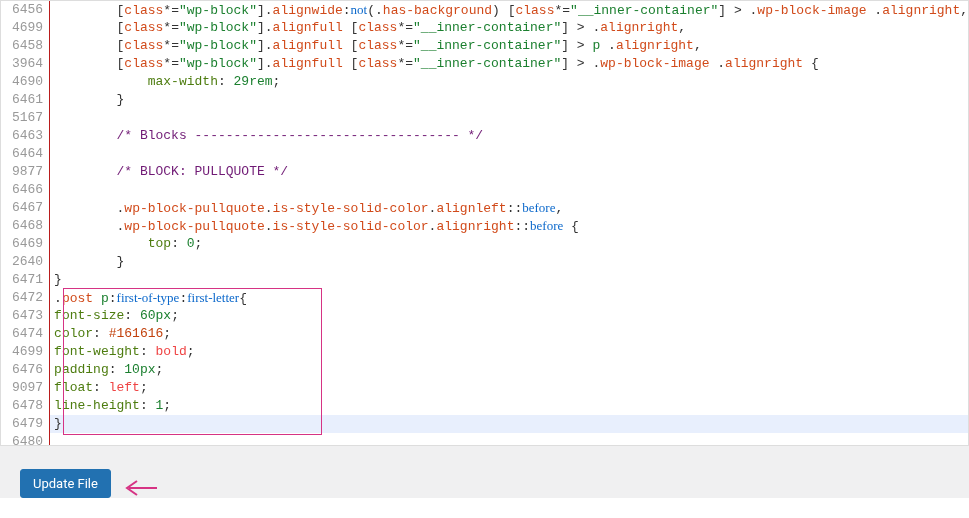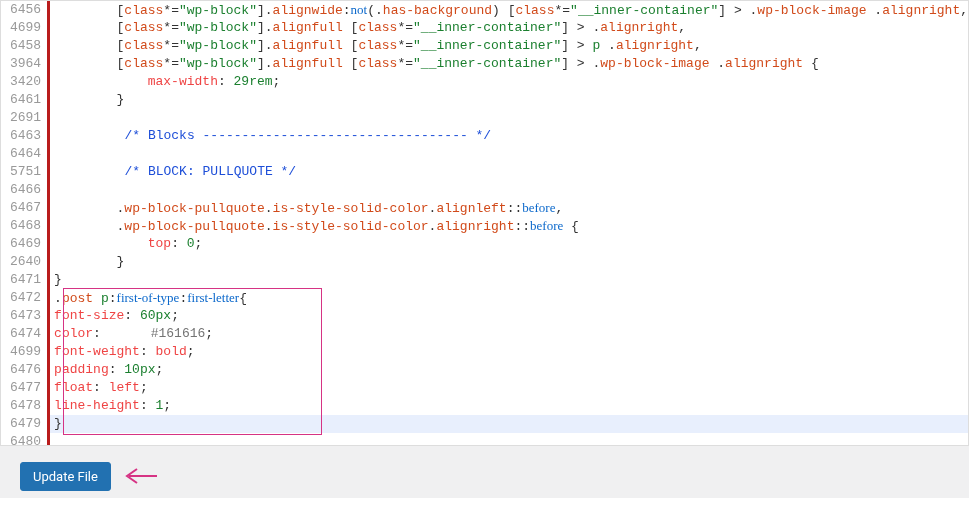--- a/index.html
+++ b/index.html
@@ -19,21 +19,21 @@
     height: 446px;
   }
   .gutter {
     background: #fff;
     color: #999;
     text-align: right;
     padding: 0 6px 0 0;
     user-select: none;
     width: 58px;
     line-height: 18px;
-    border-right: 3px solid #b91c1c;
+    border-right: 1px solid #b91c1c;
   }
   .gutter div { height: 18px; }
   .code {
     flex: 1;
     position: relative;
     line-height: 18px;
     white-space: pre;
     color: #333;
   }
   .code-line {
@@ -42,40 +42,40 @@
   }
   .code-line.active {
     background: #e8effd;
   }
   .t-sel { color: #d14a1a; } 
   .t-str { color: #1a7f2e; } 
   .t-num { color: #1a7f2e; }
   .t-pseudo { color: #0b68cb; font-family: Liberation Serif, serif; }
   .t-tag { color: #1a7f2e; }
   .t-punc { color: #333; }
-  .t-hex { color: #737373; margin-left: 42px; }
-  .t-comment { color: #1d4ed8; margin-left: 8px; }
-  .t-class { color: #ef4444; }
+  .t-hex { color: #c2410c; }
+  .t-comment { color: #701a75; }
+  .t-class { color: #4d7c0f; }
   .t-kw { color: #ef4444; }
   .highlight-box {
     position: absolute;
     border: 1px solid #d63384;
     pointer-events: none;
     left: 63px;
     top: 288px;
     width: 259px;
     height: 147px;
     z-index: 2;
   }
   .footer {
     background: #f0f0f1;
     padding: 16px 0 0 20px;
     height: 52px;
     display: flex;
-    align-items: flex-start;
+    align-items: flex-end;
     gap: 12px;
   }
   .btn-primary {
     background: #2271b1;
     color: #fff;
     border: 1px solid #2271b1;
     padding: 6px 12px;
     font-size: 13px;
     border-radius: 3px;
     cursor: pointer;
@@ -89,38 +89,38 @@
 </style>
 </head>
 <body>
 
 <div class="editor">
   <div class="gutter" id="gutter">
       <div>6456</div>
       <div>4699</div>
       <div>6458</div>
       <div>3964</div>
-      <div>3420</div>
+      <div>4690</div>
       <div>6461</div>
-      <div>2691</div>
+      <div>5167</div>
       <div>6463</div>
       <div>6464</div>
-      <div>5751</div>
+      <div>9877</div>
       <div>6466</div>
       <div>6467</div>
       <div>6468</div>
       <div>6469</div>
       <div>2640</div>
       <div>6471</div>
       <div>6472</div>
       <div>6473</div>
       <div>6474</div>
       <div>4699</div>
       <div>6476</div>
-      <div>6477</div>
+      <div>9097</div>
       <div>6478</div>
       <div>6479</div>
       <div>6480</div>
     </div>
   <div class="code" id="code"><div class="code-line">        <span class="t-punc">[</span><span class="t-sel">class</span><span class="t-punc">*=</span><span class="t-str">"wp-block"</span><span class="t-punc">].</span><span class="t-sel">alignwide</span><span class="t-punc">:</span><span class="t-pseudo">not</span><span class="t-punc">(.</span><span class="t-sel">has-background</span><span class="t-punc">) [</span><span class="t-sel">class</span><span class="t-punc">*=</span><span class="t-str">"__inner-container"</span><span class="t-punc">] &gt; .</span><span class="t-sel">wp-block-image</span><span class="t-punc"> .</span><span class="t-sel">alignright</span><span class="t-punc">,</span></div><div class="code-line">        <span class="t-punc">[</span><span class="t-sel">class</span><span class="t-punc">*=</span><span class="t-str">"wp-block"</span><span class="t-punc">].</span><span class="t-sel">alignfull</span><span class="t-punc"> [</span><span class="t-sel">class</span><span class="t-punc">*=</span><span class="t-str">"__inner-container"</span><span class="t-punc">] &gt; .</span><span class="t-sel">alignright</span><span class="t-punc">,</span></div><div class="code-line">        <span class="t-punc">[</span><span class="t-sel">class</span><span class="t-punc">*=</span><span class="t-str">"wp-block"</span><span class="t-punc">].</span><span class="t-sel">alignfull</span><span class="t-punc"> [</span><span class="t-sel">class</span><span class="t-punc">*=</span><span class="t-str">"__inner-container"</span><span class="t-punc">] &gt; </span><span class="t-tag">p</span><span class="t-punc"> .</span><span class="t-sel">alignright</span><span class="t-punc">,</span></div><div class="code-line">        <span class="t-punc">[</span><span class="t-sel">class</span><span class="t-punc">*=</span><span class="t-str">"wp-block"</span><span class="t-punc">].</span><span class="t-sel">alignfull</span><span class="t-punc"> [</span><span class="t-sel">class</span><span class="t-punc">*=</span><span class="t-str">"__inner-container"</span><span class="t-punc">] &gt; .</span><span class="t-sel">wp-block-image</span><span class="t-punc"> .</span><span class="t-sel">alignright</span><span class="t-punc"> {</span></div><div class="code-line">            <span class="t-class">max-width</span><span class="t-punc">: </span><span class="t-num">29rem</span><span class="t-punc">;</span></div><div class="code-line">        <span class="t-punc">}</span></div><div class="code-line">&nbsp;</div><div class="code-line">        <span class="t-comment">/* Blocks ---------------------------------- */</span></div><div class="code-line">&nbsp;</div><div class="code-line">        <span class="t-comment">/* BLOCK: PULLQUOTE */</span></div><div class="code-line">&nbsp;</div><div class="code-line">        <span class="t-punc">.</span><span class="t-sel">wp-block-pullquote</span><span class="t-punc">.</span><span class="t-sel">is-style-solid-color</span><span class="t-punc">.</span><span class="t-sel">alignleft</span><span class="t-punc">::</span><span class="t-pseudo">before</span><span class="t-punc">,</span></div><div class="code-line">        <span class="t-punc">.</span><span class="t-sel">wp-block-pullquote</span><span class="t-punc">.</span><span class="t-sel">is-style-solid-color</span><span class="t-punc">.</span><span class="t-sel">alignright</span><span class="t-punc">::</span><span class="t-pseudo">before</span><span class="t-punc"> {</span></div><div class="code-line">            <span class="t-class">top</span><span class="t-punc">: </span><span class="t-num">0</span><span class="t-punc">;</span></div><div class="code-line">        <span class="t-punc">}</span></div><div class="code-line"><span class="t-punc">}</span></div><div class="code-line"><span class="t-punc">.</span><span class="t-sel">post</span><span class="t-punc"> </span><span class="t-tag">p</span><span class="t-punc">:</span><span class="t-pseudo">first-of-type</span><span class="t-punc">:</span><span class="t-pseudo">first-letter</span><span class="t-punc">{</span></div><div class="code-line"><span class="t-class">font-size</span><span class="t-punc">: </span><span class="t-num">60px</span><span class="t-punc">;</span></div><div class="code-line"><span class="t-class">color</span><span class="t-punc">: </span><span class="t-hex">#161616</span><span class="t-punc">;</span></div><div class="code-line"><span class="t-class">font-weight</span><span class="t-punc">: </span><span class="t-kw">bold</span><span class="t-punc">;</span></div><div class="code-line"><span class="t-class">padding</span><span class="t-punc">: </span><span class="t-num">10px</span><span class="t-punc">;</span></div><div class="code-line"><span class="t-class">float</span><span class="t-punc">: </span><span class="t-kw">left</span><span class="t-punc">;</span></div><div class="code-line"><span class="t-class">line-height</span><span class="t-punc">: </span><span class="t-num">1</span><span class="t-punc">;</span></div><div class="code-line active"><span class="t-punc">}</span></div><div class="code-line">&nbsp;</div></div>
 </div>
 
 <div class="highlight-box"></div>
 
 <div class="footer">

